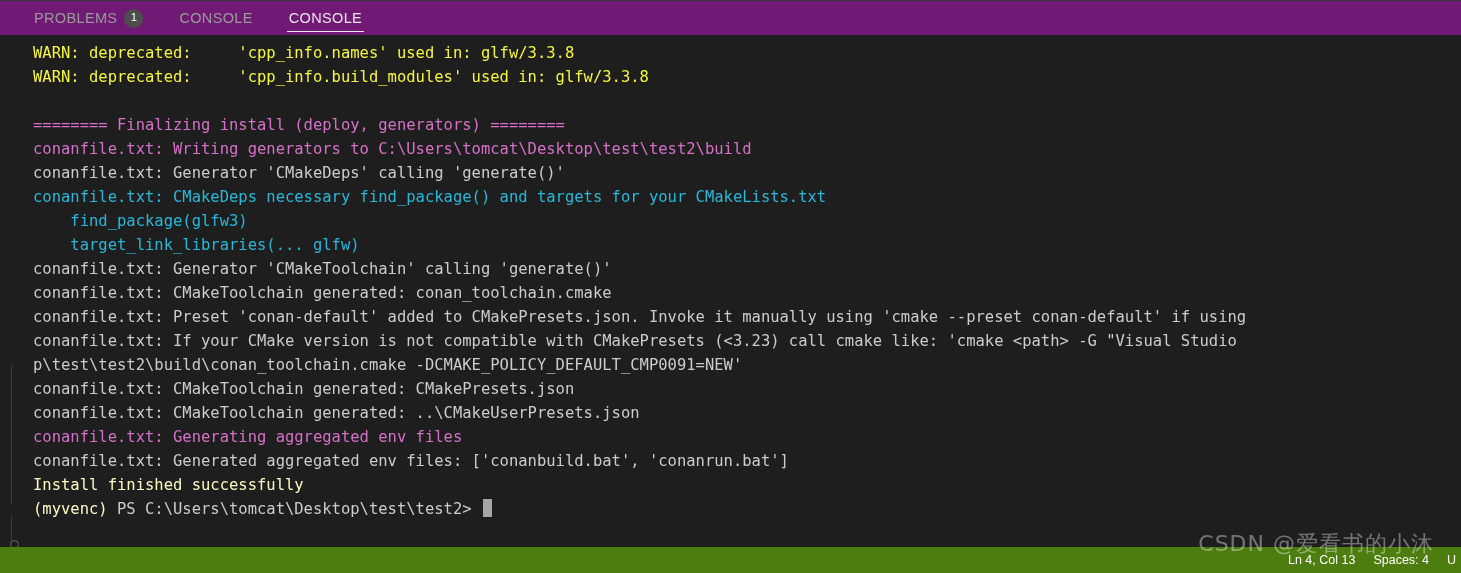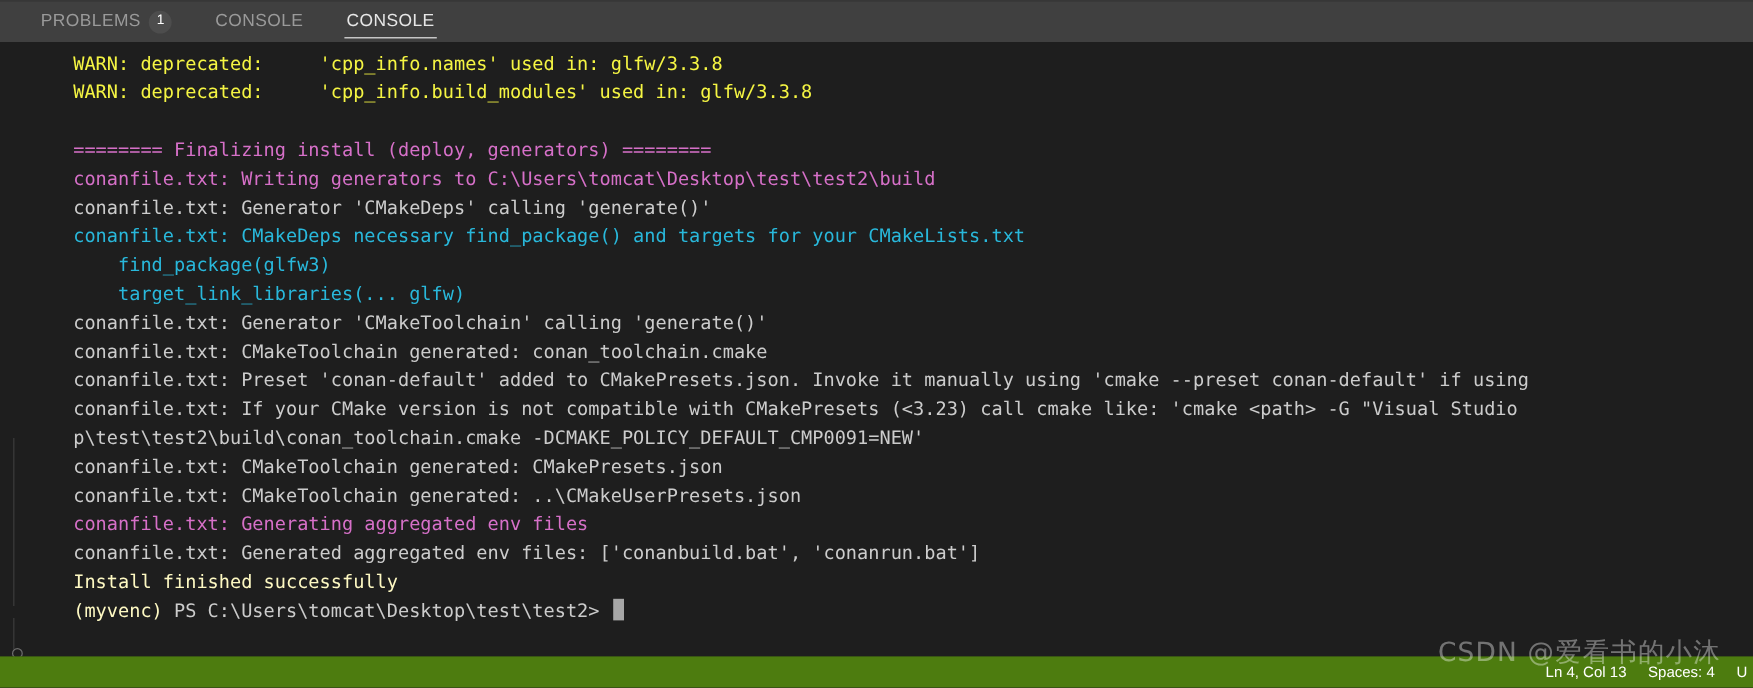--- a/index.html
+++ b/index.html
@@ -30,21 +30,21 @@
     flex: 0 0 auto;
   }
 
   
   #tabbar {
     height: 34px;
     flex: 0 0 auto;
     display: flex;
     align-items: stretch;
     padding-left: 32px;
-    background: #404040;
+    background: #701a75;
     box-sizing: border-box;
   }
   .tab {
     display: flex;
     align-items: center;
     gap: 7px;
     padding: 0 2px;
     margin-right: 32px;
     font-size: 14.5px;
     letter-spacing: 0.35px;
@@ -120,24 +120,23 @@
     position: absolute;
     left: 10px;
     width: 9px;
     height: 9px;
     border-radius: 50%;
     border: 1.5px solid #6e6e6e;
     box-sizing: border-box;
   }
 
   .tline {
-    padding-left: 45px;
+    padding-left: 33px;
     height: 24px;
     white-space: pre;
-    margin-left: 16px;
   }
   .c-white   { color: #cccccc; }
   .c-yellow  { color: #f5f543; }
   .c-magenta { color: #d670c8; }
   .c-cyan    { color: #29b8db; }
   .c-green   { color: #fef9c3; }
 
   .cursor-block {
     display: inline-block;
     width: 9px;

